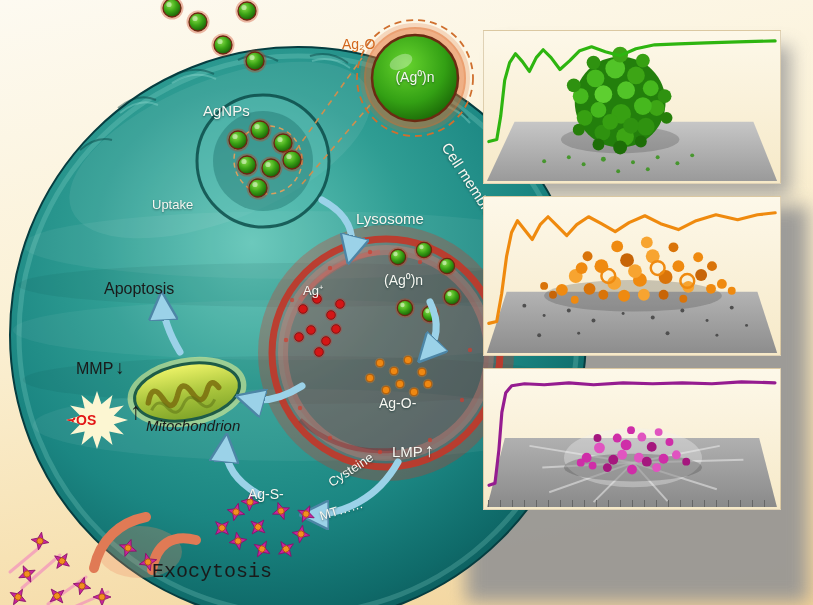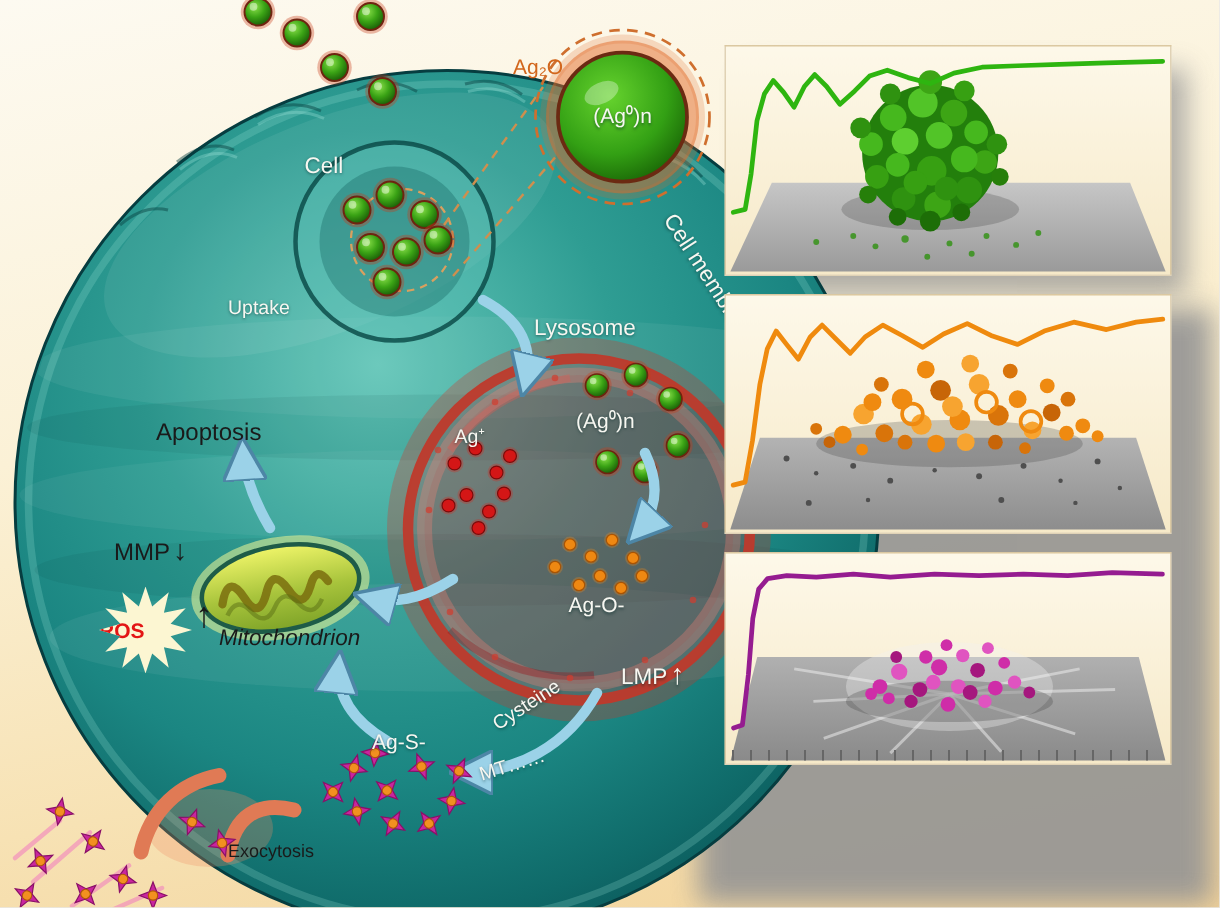--- a/index.html
+++ b/index.html
@@ -250,45 +250,45 @@
       <use href="#mstar" transform="translate(40,541) rotate(10)"></use>
         <use href="#mstar" transform="translate(62,561) rotate(35)"></use>
       <use href="#mstar" transform="translate(27,574) rotate(-25)"></use>
         <use href="#mstar" transform="translate(82,586) rotate(15)"></use>
       <use href="#mstar" transform="translate(57,596) rotate(50)"></use>
         <use href="#mstar" transform="translate(102,597) rotate(0)"></use>
       <use href="#mstar" transform="translate(18,597) rotate(30)"></use>
     </g>
   </svg>
 
-  <div class="lbl" style="left:203px;top:103px;font-size:15px;">Cell</div>
+  <div class="lbl" style="left:203px;top:103px;font-size:15px;">AgNPs</div>
   <div class="lbl" style="left:152px;top:198px;font-size:13px;">Uptake</div>
   <div class="lbl" style="left:342px;top:37px;font-size:14px;color:#d2661c;text-shadow:none;">Ag₂O</div>
   <div class="lbl" style="left:379px;top:70px;width:72px;text-align:center;font-size:14px;">(Ag⁰)n</div>
   <div class="lbl" style="left:356px;top:211px;font-size:15px;text-align:right;">Lysosome</div>
   <div class="lbl" style="left:452px;top:140px;font-size:15px;transform:rotate(57deg);transform-origin:0 0;">Cell membrane</div>
   <div class="lbl" style="left:303px;top:284px;font-size:13px;">Ag⁺</div>
   <div class="lbl" style="left:384px;top:273px;font-size:14px;">(Ag⁰)n</div>
   <div class="lbl" style="left:379px;top:396px;font-size:14px;">Ag-O-</div>
   <div class="lbl dark" style="left:104px;top:280px;font-size:16px;">Apoptosis</div>
   <div class="lbl dark" style="left:76px;top:358px;font-size:16px;">
     <span>MMP</span><span class="big-arrow">↓</span>
   </div>
   <div class="ros">
     <span>ROS</span>
   </div>
   <div class="lbl dark" style="left:130px;top:398px;font-size:24px;font-weight:bold;">↑</div>
   <div class="lbl dark" style="left:146px;top:418px;font-size:15px;font-style:italic;">Mitochondrion</div>
-  <div class="lbl" style="left:414px;top:441px;font-size:15px;">
+  <div class="lbl" style="left:392px;top:441px;font-size:15px;">
     <span>LMP</span><span class="big-arrow">↑</span>
   </div>
   <div class="lbl" style="left:248px;top:487px;font-size:14px;">Ag-S-</div>
   <div class="lbl" style="left:326px;top:478px;font-size:13px;transform:rotate(-33deg);transform-origin:0 0;">Cysteine</div>
   <div class="lbl" style="left:318px;top:510px;font-size:13px;transform:rotate(-17deg);transform-origin:0 0;">MT……</div>
-  <div class="lbl dark" style="left:152px;top:561px;font-size:12px;">Exocytosis</div>
+  <div class="lbl dark" style="left:152px;top:561px;font-size:20px;font-family:Liberation Mono, monospace;">Exocytosis</div>
 
   <div class="panel" id="p1">
     <svg viewBox="0 0 298 154">
       <defs>
           <linearGradient id="platG1" x1="0" y1="0" x2="0" y2="1">
         <stop offset="0" stop-color="#c6c6c6"></stop>
             <stop offset="1" stop-color="#9a9a9a"></stop>
           </linearGradient>
         </defs>
       <polygon points="30,92 272,92 296,152 2,152" fill="url(#platG1)"></polygon>

